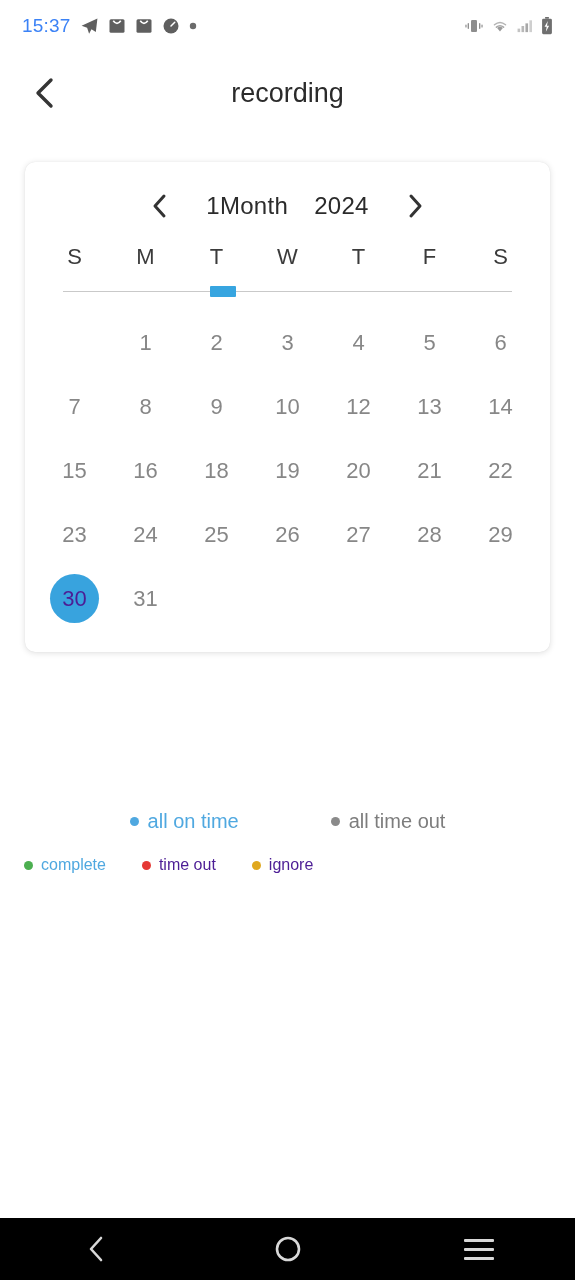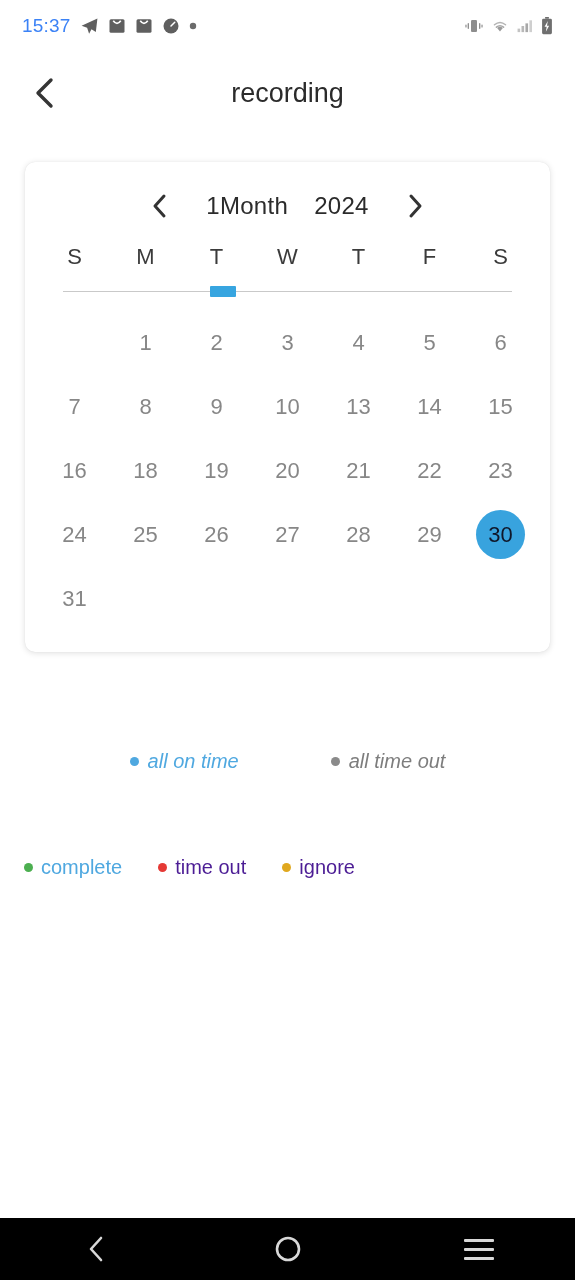--- a/index.html
+++ b/index.html
@@ -173,34 +173,33 @@
     color: #878787;
     width: 49px;
     height: 49px;
     line-height: 49px;
     text-align: center;
     border-radius: 50%;
     box-sizing: border-box;
   }
   .day-cell.selected .day-num {
     background: #38a3de;
-    color: #0f172a;
+    color: #4c1d95;
   }
   .day-cell.empty { cursor: default; }
 
   
   .filter-row {
     position: absolute;
-    top: 616px;
+    top: 676px;
     left: 0;
     right: 0;
     display: flex;
     justify-content: center;
     gap: 92px;
-    font-style: italic;
   }
   .filter-item {
     display: flex;
     align-items: center;
     gap: 9px;
     cursor: pointer;
   }
   .dot {
     width: 9px;
     height: 9px;
@@ -219,21 +218,21 @@
     left: 24px;
     display: flex;
     align-items: center;
     gap: 36px;
   }
   .legend-item {
     display: flex;
     align-items: center;
     gap: 8px;
   }
-  .legend-label { font-size: 20px; }
+  .legend-label { font-size: 16px; }
   .legend-item.highlight .legend-label { color: #4fa8e0; }
   .legend-item.normal .legend-label { color: #4c1d95; }
 
   
   .nav-bar {
     position: absolute;
     bottom: 0;
     left: 0;
     width: 575px;
     height: 62px;
@@ -385,20 +384,23 @@
         <div class="day-cell">
           <span class="day-num">8</span>
         </div>
         <div class="day-cell">
           <span class="day-num">9</span>
         </div>
         <div class="day-cell">
           <span class="day-num">10</span>
         </div>
         <div class="day-cell">
+          <span class="day-num">12</span>
+        </div>
+        <div class="day-cell">
           <span class="day-num">13</span>
         </div>
         <div class="day-cell">
           <span class="day-num">14</span>
         </div>
         <div class="day-cell">
           <span class="day-num">15</span>
         </div>
         <div class="day-cell">
           <span class="day-num">16</span>

